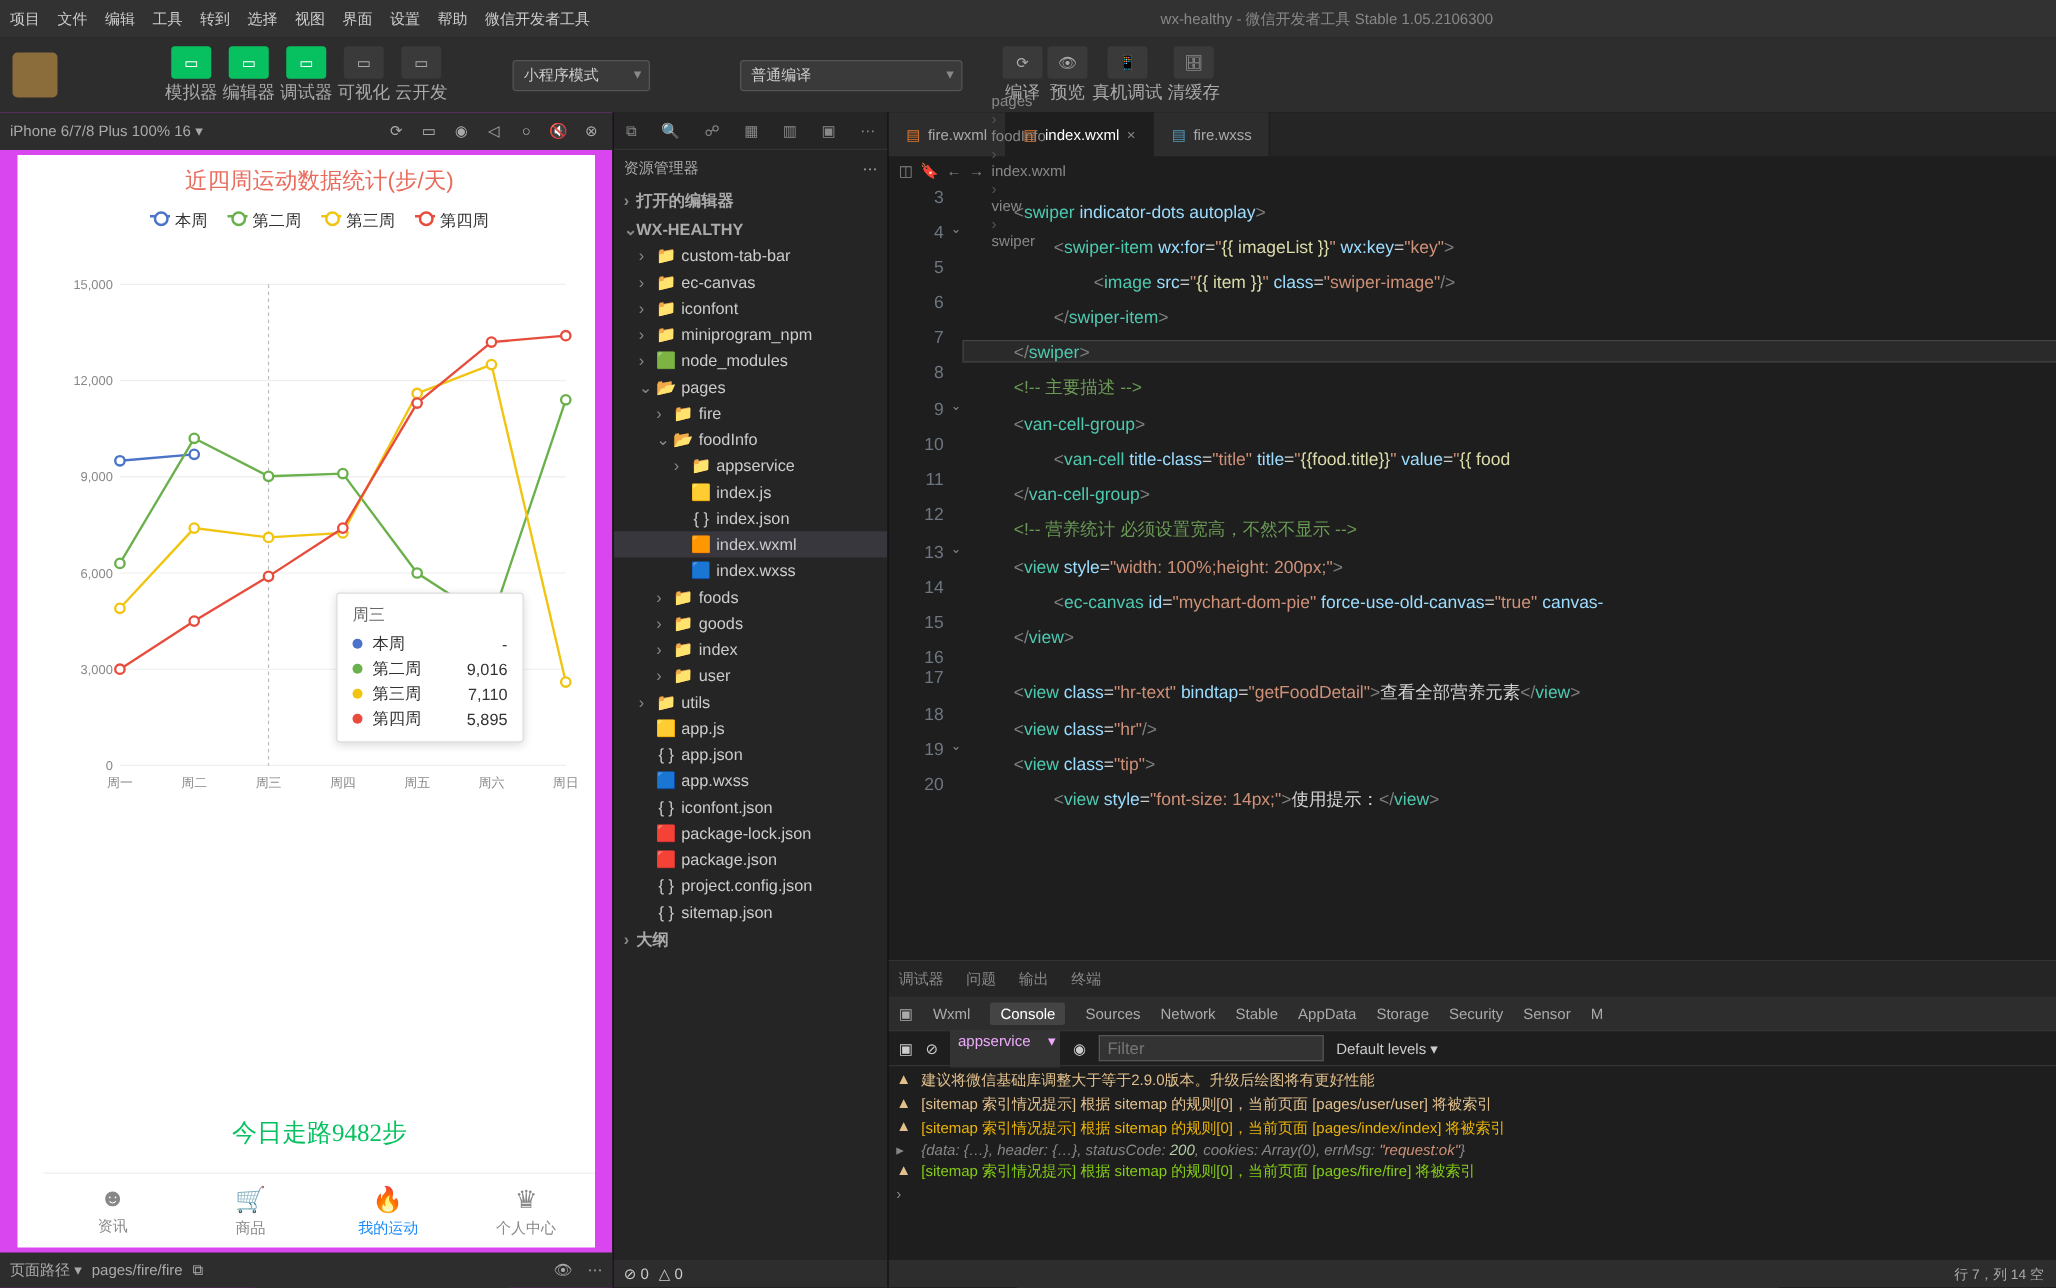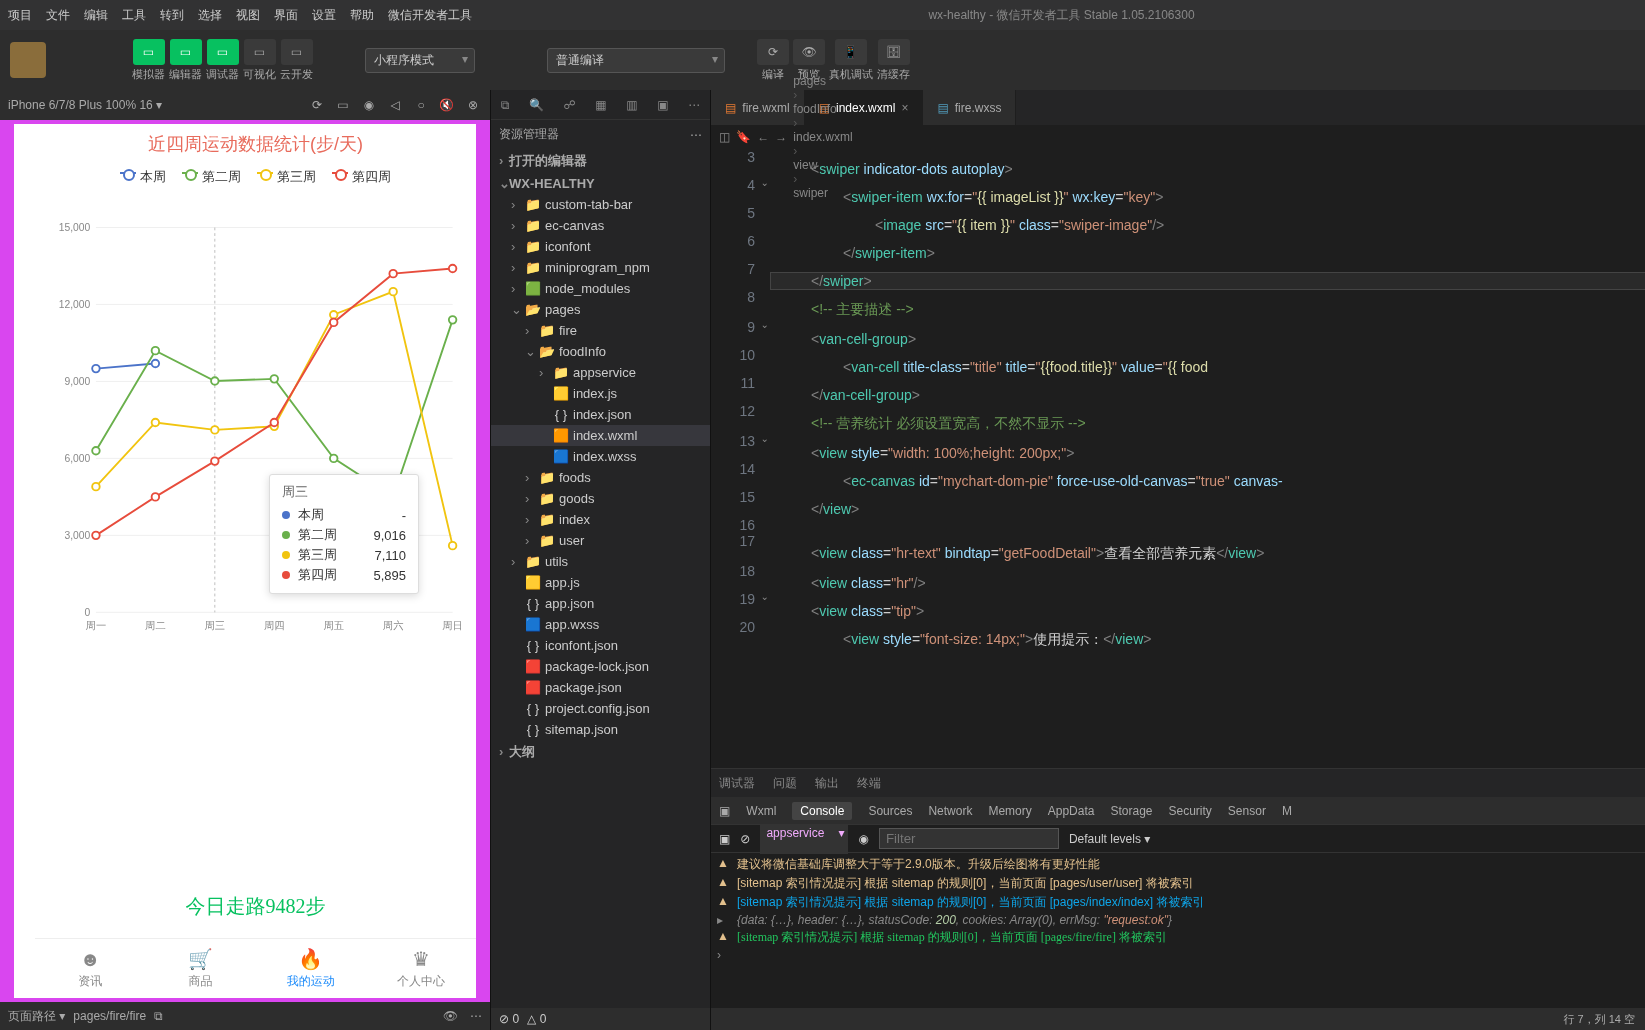--- a/index.html
+++ b/index.html
@@ -5,21 +5,21 @@
 * { margin:0; padding:0; box-sizing:border-box; font-family:"Microsoft YaHei",sans-serif; }
 body { background:#1e1e1e; color:#ccc; font-size:12px; width:1645px; height:1030px; overflow:hidden; }
 .titlebar { height:30px; background:#323233; display:flex; align-items:center; padding:0 8px; color:#ccc; }
 .titlebar .menu span { margin-right:14px; cursor:pointer; }
 .titlebar .titletext { flex:1; text-align:center; color:#888; }
 .toolbar { height:60px; background:#2d2d2d; display:flex; align-items:center; padding:0 10px; gap:6px; }
 .avatar { width:36px; height:36px; background:#8a6d3b; border-radius:4px; margin-right:80px; }
 .tbtn { display:flex; flex-direction:column; align-items:center; color:#aaa; }
 .tbtn .ic { width:32px; height:26px; background:#3a3a3a; border-radius:3px; display:flex; align-items:center; justify-content:center; margin-bottom:2px; }
 .tbtn.green .ic { background:#07c160; color:#fff; }
-.tbtn span.lab { font-size:11px; }
+.tbtn span.lab { font-size:14px; }
 .sel { background:#3a3a3a; border:1px solid #555; color:#ccc; padding:3px 40px 3px 8px; border-radius:3px; position:relative; }
 .sel::after { content:"▾"; position:absolute; right:6px; color:#888; }
 .main { display:flex; height:940px; }
 .simcol { width:490px; background:#d946ef; display:flex; flex-direction:column; }
 .simhdr { height:30px; background:#2d2d2d; display:flex; align-items:center; padding:0 8px; color:#aaa; gap:8px;}
 .simhdr .dev { flex:1; }
 .simhdr .sic { width:18px; text-align:center; cursor:pointer; }
 .phone { flex:1; background:#fff; color:#333; margin:4px 14px 4px 14px; display:flex; flex-direction:column; position:relative;padding-left:21px;}
 .chart-title { text-align:center; color:#e86b5c; font-size:18px; padding:8px 0; }
 .legend { display:flex; justify-content:center; gap:16px; padding:4px 0 8px; font-size:13px; }
@@ -545,21 +545,21 @@
           <span>问题</span>
           <span>输出</span>
           <span>终端</span>
         </div>
       <div class="dbg-sub" id="dbgsub">
           <span>▣</span>
           <span class="">Wxml</span>
           <span class="active">Console</span>
           <span class="">Sources</span>
           <span class="">Network</span>
-          <span class="">Memory</span>
+          <span class="">Stable</span>
           <span class="">AppData</span>
           <span class="">Storage</span>
           <span class="">Security</span>
           <span class="">Sensor</span>
           <span class="">M</span>
         </div>
       <div class="dbg-tool">
         <span>▣</span>
         <span>⊘</span>
         <span class="sel2">appservice</span>
@@ -571,29 +571,29 @@
           <div class="cl">
             <span class="wic">▲</span>
             <span style="color:#e2c08d;">建议将微信基础库调整大于等于2.9.0版本。升级后绘图将有更好性能</span>
           </div>
           <div class="cl">
             <span class="wic">▲</span>
             <span style="color:#e2c08d;">[sitemap 索引情况提示] 根据 sitemap 的规则[0]，当前页面 [pages/user/user] 将被索引</span>
           </div>
           <div class="cl">
             <span class="wic">▲</span>
-            <span style="color:#0ea5e9;">[sitemap 索引情况提示] 根据 sitemap 的规则[0]，当前页面 [pages/index/index] 将被索引</span>
+            <span style="color:#eab308;">[sitemap 索引情况提示] 根据 sitemap 的规则[0]，当前页面 [pages/index/index] 将被索引</span>
           </div>
           <div class="cl">
             <span class="arr">▸</span>
             <span style="color:#888;font-style:italic;">{data: {…}, header: {…}, statusCode: <span style="color:#b5cea8">200</span>, cookies: Array(0), errMsg: <span style="color:#ce9178">"request:ok"</span>}</span>
           </div>
           <div class="cl">
             <span class="wic">▲</span>
-            <span style="color:#22c55e;font-family:Liberation Serif, serif;">[sitemap 索引情况提示] 根据 sitemap 的规则[0]，当前页面 [pages/fire/fire] 将被索引</span>
+            <span style="color:#84cc16;">[sitemap 索引情况提示] 根据 sitemap 的规则[0]，当前页面 [pages/fire/fire] 将被索引</span>
           </div>
           <div class="cl">
             <span class="arr">›</span>
           </div>
         </div>
     </div>
     <div class="statusbar">
       <span class="r">行 7，列 14   空</span>
     </div>
   </div>

